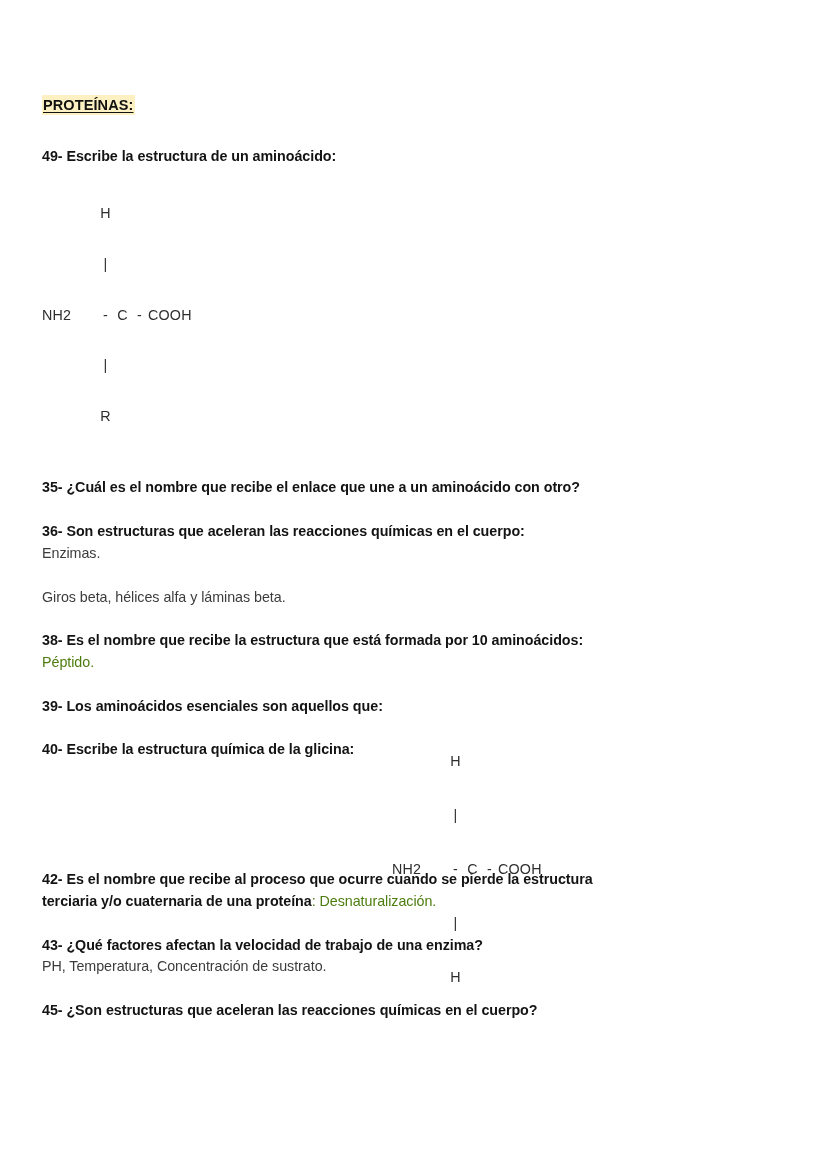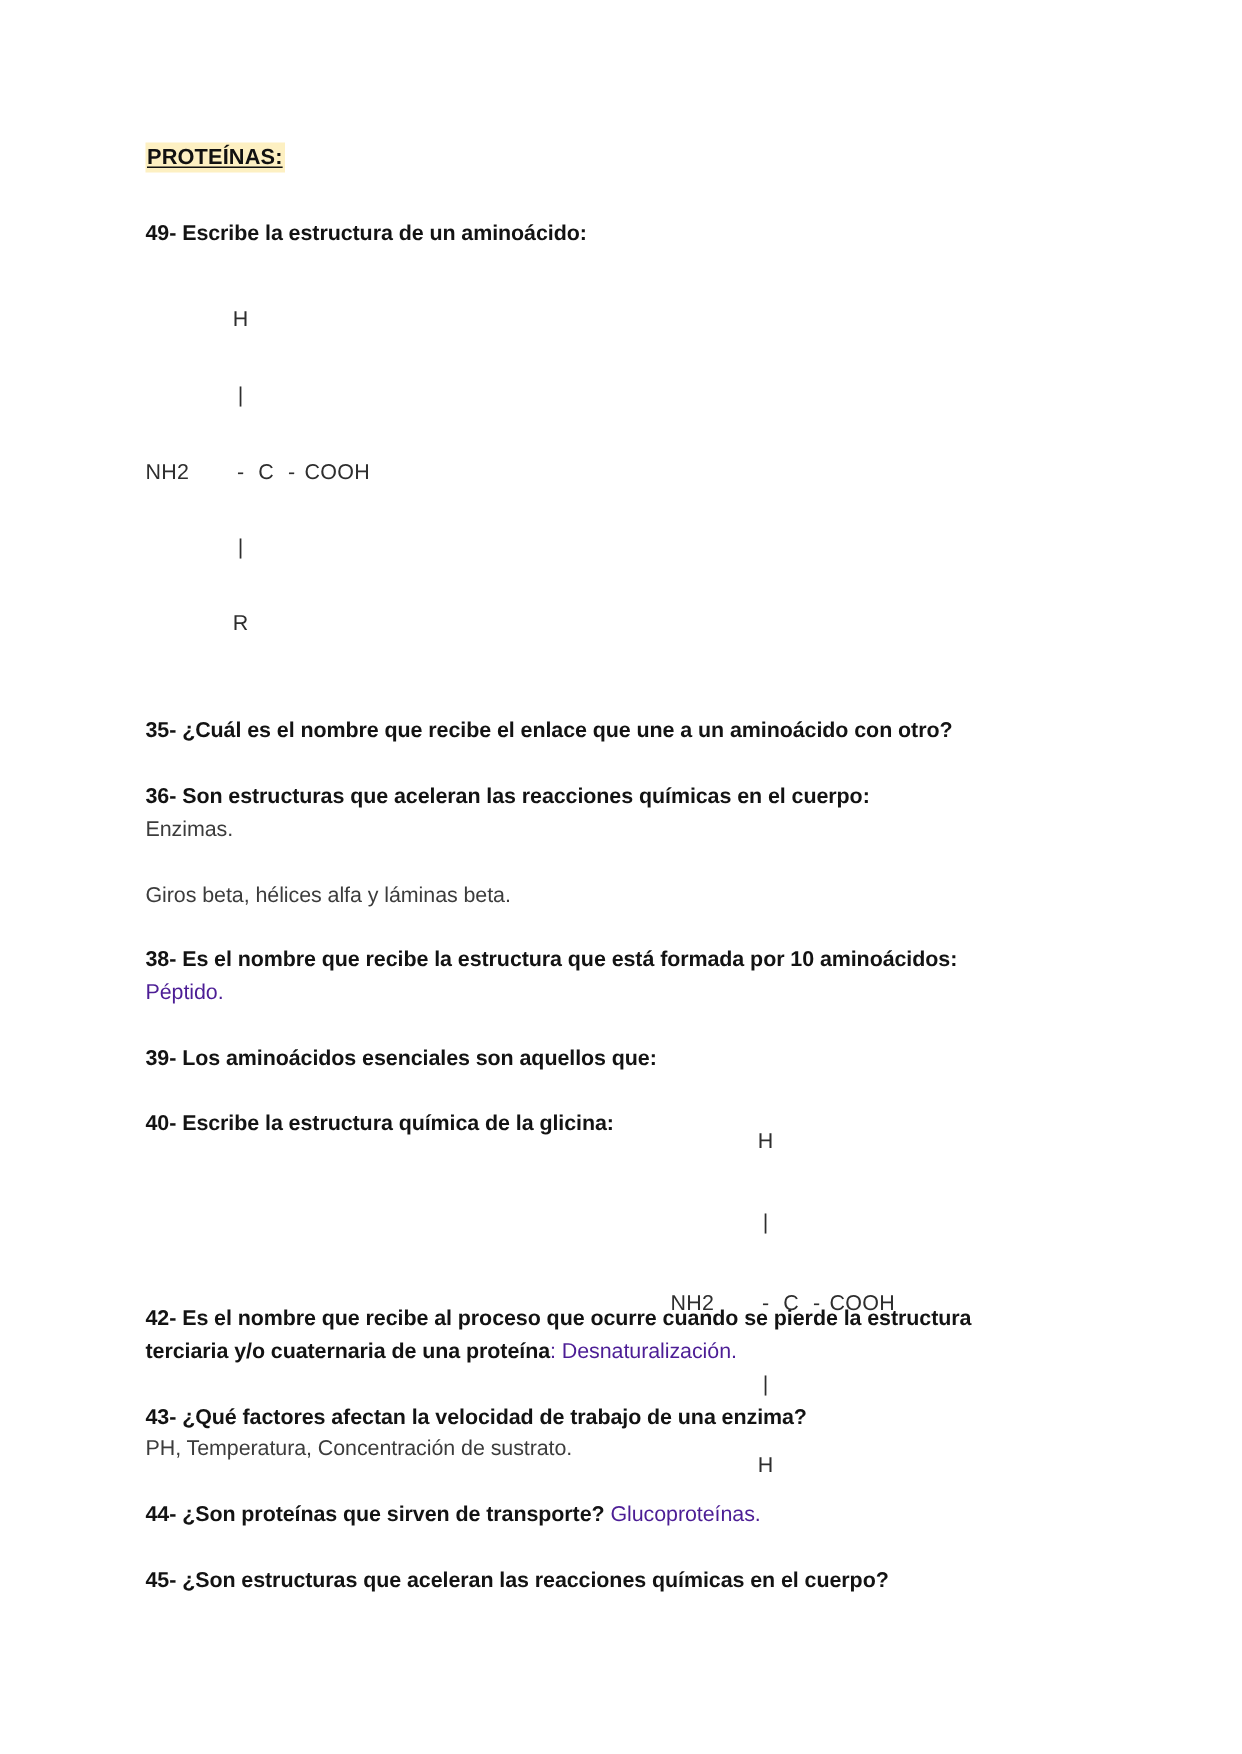--- a/index.html
+++ b/index.html
@@ -16,21 +16,21 @@
     position: relative;
     overflow: hidden;
   }
   .page {
     position: absolute;
     left: 0; top: 0;
     width: 828px;
     height: 1169px;
     background: #fff;
     box-sizing: border-box;
-    padding: 96px 143px 0 97px;
+    padding: 96px 143px 0 42px;
   }
   .content {
     width: 590px;
   }
   
   .doc-title {
     font-size: 14.5px;
     font-weight: bold;
     color: #111111;
     letter-spacing: 0.1px;
@@ -60,21 +60,21 @@
   .a {
     font-size: 14.3px;
     font-weight: normal;
     color: #3c3c3c;
     line-height: 1.52;
     margin: 0;
     letter-spacing: -0.05px;
   }
   .a-inline {
     font-weight: normal;
-    color: #4c1d95;
+    color: #4d7c0f;
   }
   
   .struct {
     font-size: 14.3px;
     font-weight: normal;
     color: #2e2e2e;
     line-height: 1.0;
     letter-spacing: 0.2px;
     white-space: pre;
     margin: 0;
@@ -182,23 +182,20 @@
 
     <div class="qa">
       <div class="q"><span>42- Es el nombre que recibe al proceso que ocurre cuando se pierde la estructura terciaria y/o cuaternaria de una proteína</span><span class="a-inline">: Desnaturalización.</span></div>
     </div>
 
     <div class="qa">
       <div class="q">43- ¿Qué factores afectan la velocidad de trabajo de una enzima?</div>
       <div class="a">PH, Temperatura, Concentración de sustrato.</div>
     </div>
 
-    <div class="qa">
-      <div class="q"><span>44- ¿Son proteínas que sirven de transporte?</span><span class="a-inline"> Glucoproteínas.</span></div>
-    </div>
 
     <div class="qa">
       <div class="q">45- ¿Son estructuras que aceleran las reacciones químicas en el cuerpo?</div>
 
     </div>
 
   </div>
 </div>
 
 </body></html>

